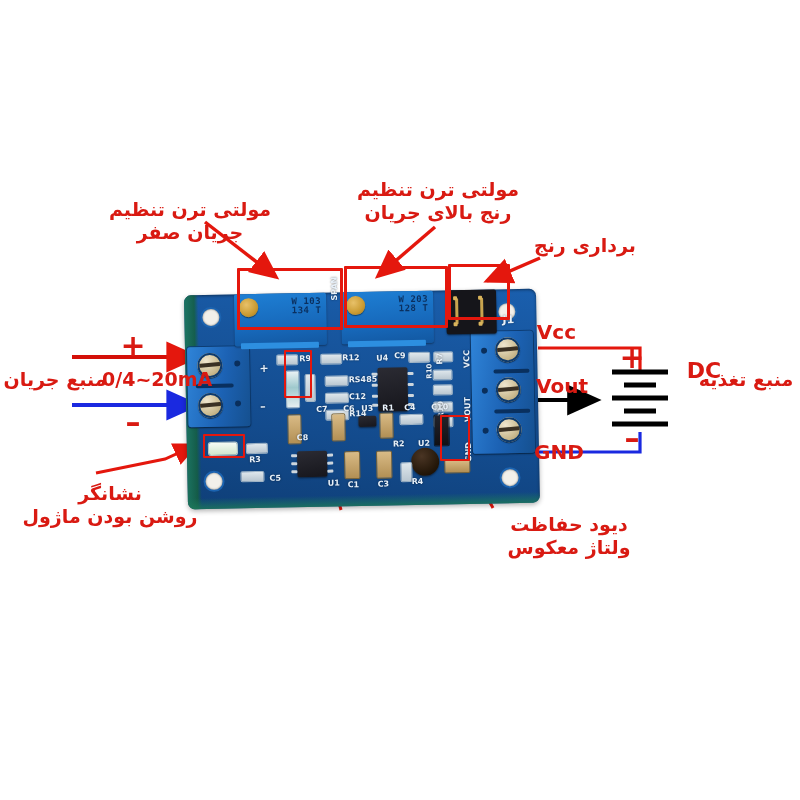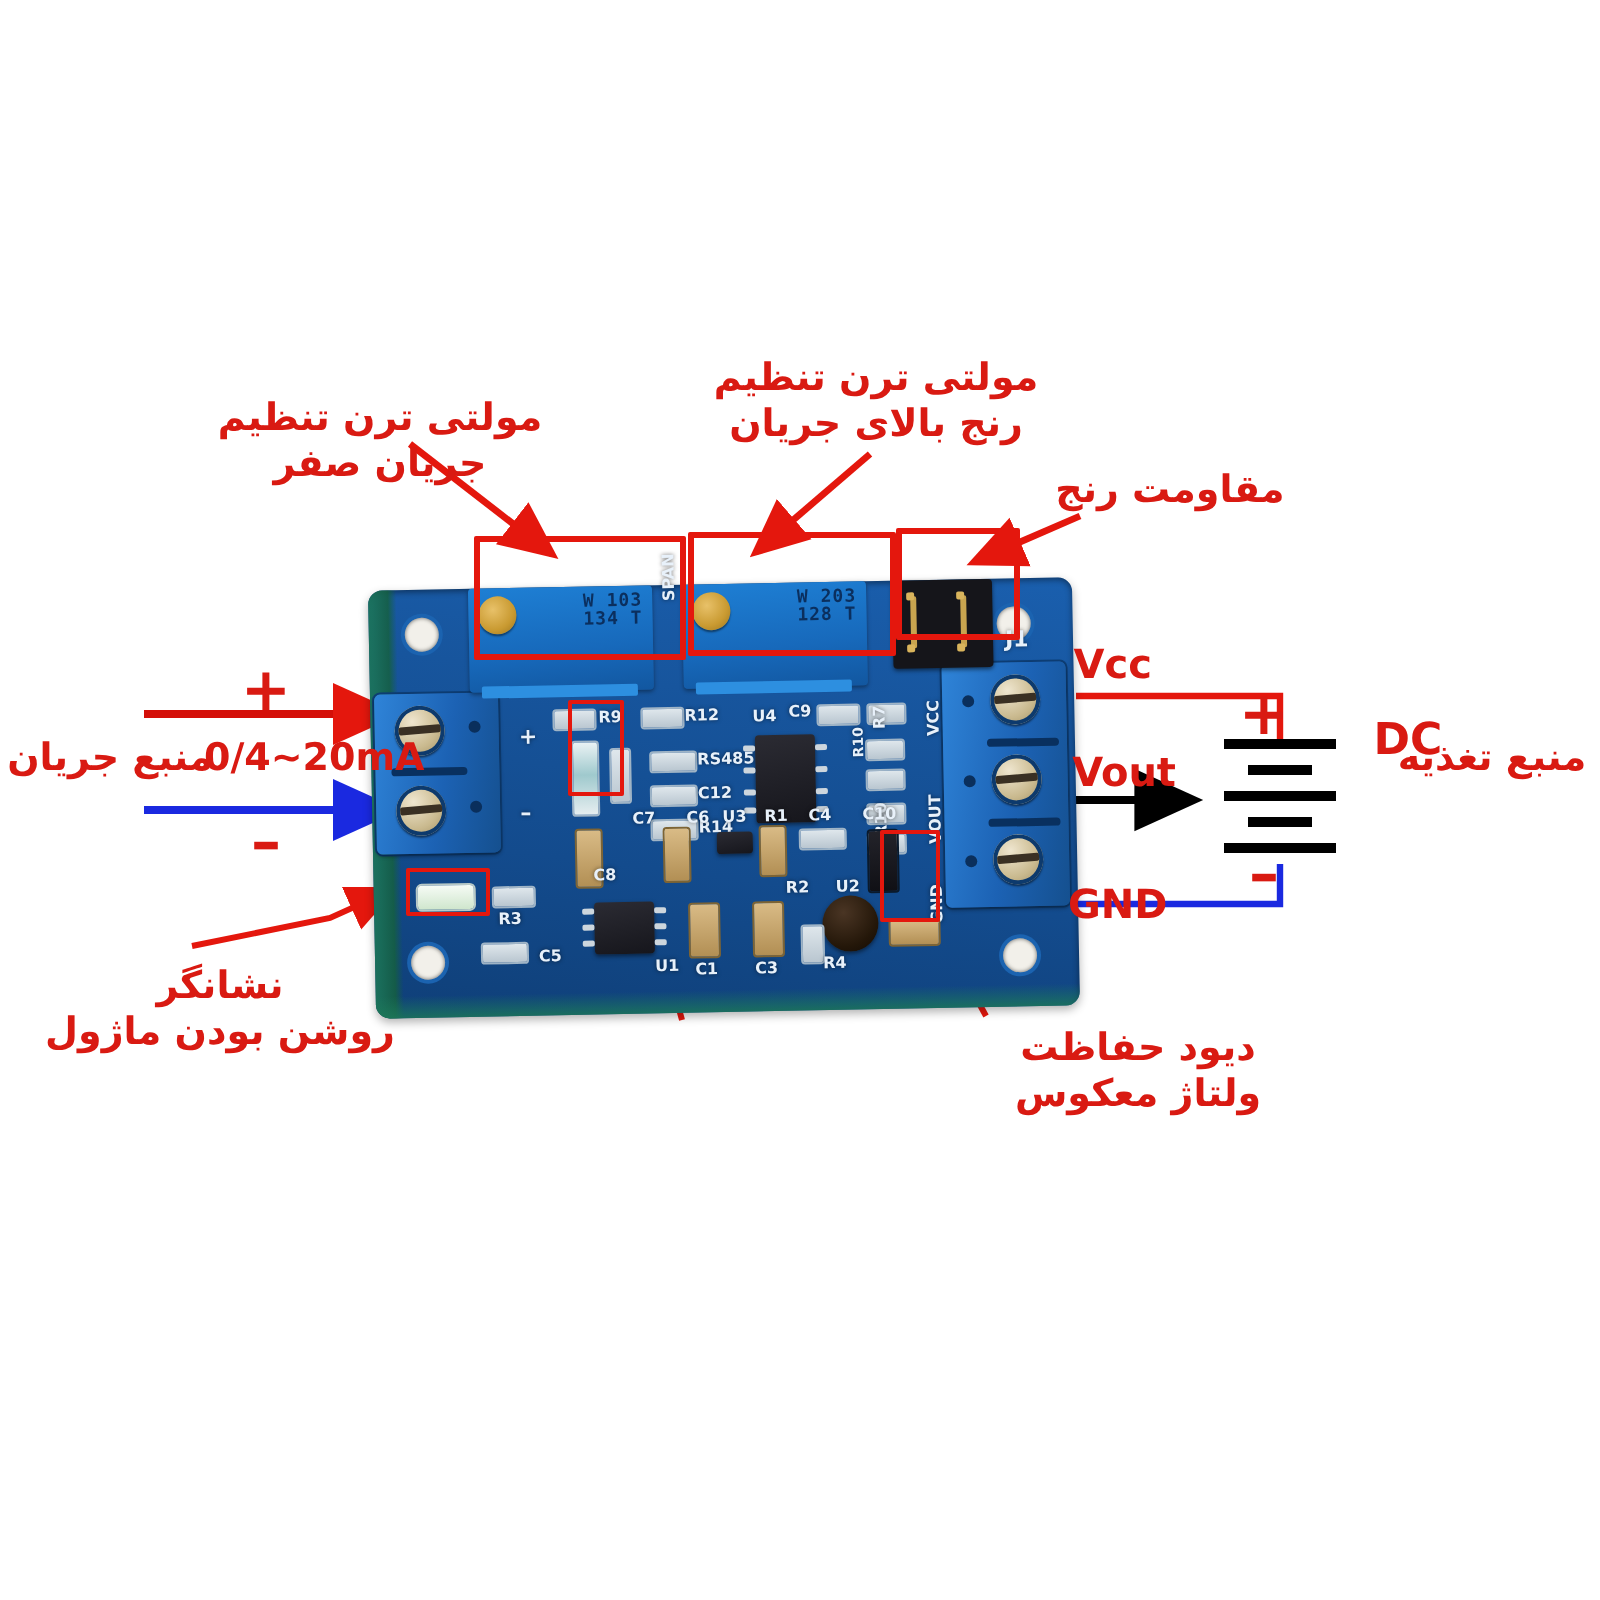--- a/index.html
+++ b/index.html
@@ -324,21 +324,21 @@
   <div class="hibox thin" style="left:284px;top:350px;width:24px;height:44px;"></div>
   <div class="hibox thin" style="left:440px;top:415px;width:26px;height:42px;"></div>
   <div class="hibox thin" style="left:203px;top:434px;width:38px;height:20px;"></div>
 
   <div class="anno" style="left:100px;top:198px;width:180px;font-size:19px;">مولتی ترن تنظیم
 جریان صفر</div>
 
   <div class="anno" style="left:348px;top:178px;width:180px;font-size:19px;">مولتی ترن تنظیم
 رنج بالای جریان</div>
 
-  <div class="anno" style="left:520px;top:234px;width:130px;font-size:19px;">مقاومت رنج</div>
+  <div class="anno" style="left:520px;top:234px;width:130px;font-size:19px;">برداری رنج</div>
 
   <div class="anno" style="left:0px;top:368px;width:110px;font-size:19px;">منبع جریان</div>
 
   <div class="anno ltr" style="left:102px;top:368px;width:92px;font-size:19px;">0/4~20mA</div>
 
   <div class="anno ltr" style="left:118px;top:328px;width:30px;font-size:30px;">+</div>
 
   <div class="anno ltr" style="left:118px;top:404px;width:30px;font-size:30px;">–</div>
 
   <div class="anno" style="left:20px;top:482px;width:180px;font-size:19px;">نشانگر

